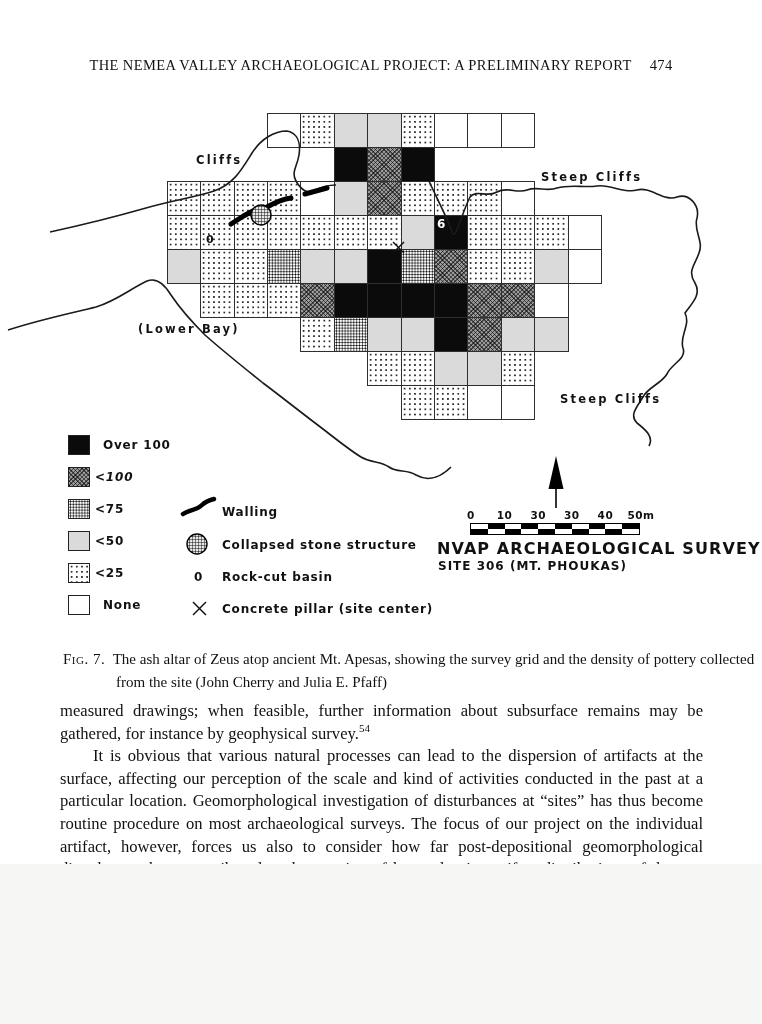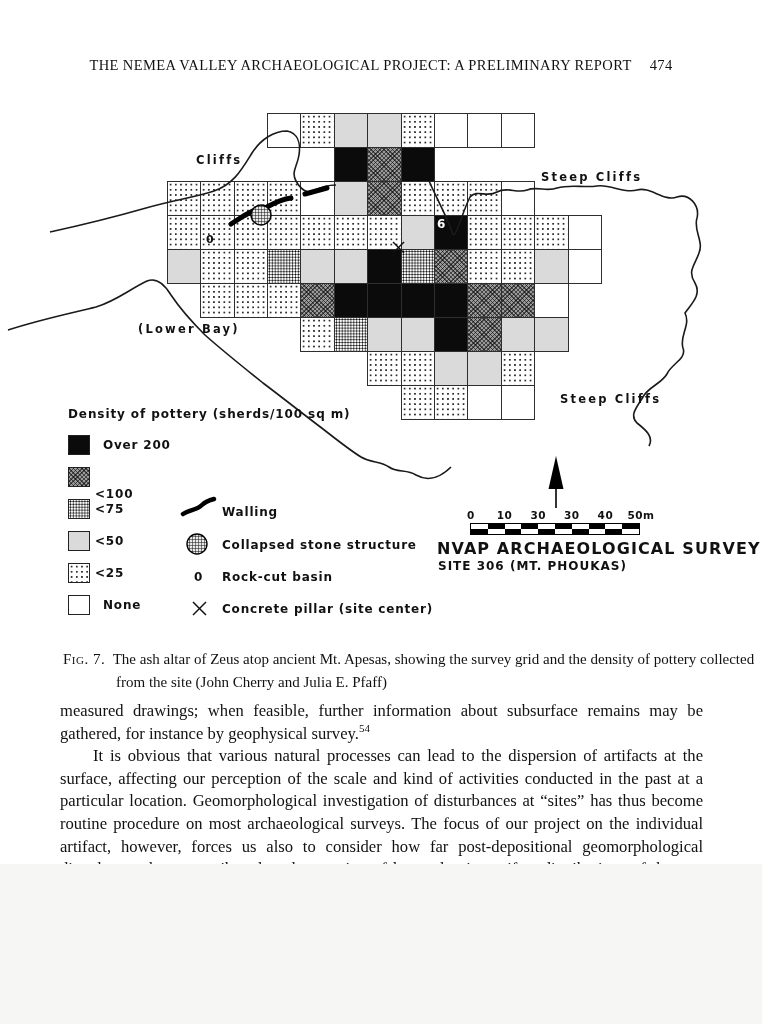--- a/index.html
+++ b/index.html
@@ -186,26 +186,25 @@
     </svg>
 
     <div class="map-label" style="left:206px;top:138px;font-size:11px;letter-spacing:0;">0</div>
     <div class="map-label" style="left:437px;top:122px;font-size:12px;letter-spacing:0;color:#fff;">6</div>
 
     <div class="map-label" style="left:196px;top:58px;">Cliffs</div>
     <div class="map-label" style="left:541px;top:75px;">Steep Cliffs</div>
     <div class="map-label" style="left:138px;top:227px;">(Lower Bay)</div>
     <div class="map-label" style="left:560px;top:297px;">Steep Cliffs</div>
 
-    <div class="legend-title">Density of pottery  (sherds/100 sq m)</div>
 
     <div class="lg-swatch cK" style="top:340px;"></div>
-    <div class="lg-label" style="left:103px;top:343px;">Over 200</div>
+    <div class="lg-label" style="left:103px;top:343px;">Over 100</div>
     <div class="lg-swatch cD" style="top:372px;"></div>
-    <div class="lg-label" style="left:95px;top:392px;">&lt;100</div>
+    <div class="lg-label" style="left:95px;top:375px;font-style:italic;">&lt;100</div>
     <div class="lg-swatch cM" style="top:404px;"></div>
     <div class="lg-label" style="left:95px;top:407px;">&lt;75</div>
     <div class="lg-swatch cL" style="top:436px;"></div>
     <div class="lg-label" style="left:95px;top:439px;">&lt;50</div>
     <div class="lg-swatch cP" style="top:468px;"></div>
     <div class="lg-label" style="left:95px;top:471px;">&lt;25</div>
     <div class="lg-swatch cW" style="top:500px;"></div>
     <div class="lg-label" style="left:103px;top:503px;">None</div>
 
     <div class="lg-label" style="left:222px;top:410px;">Walling</div>

